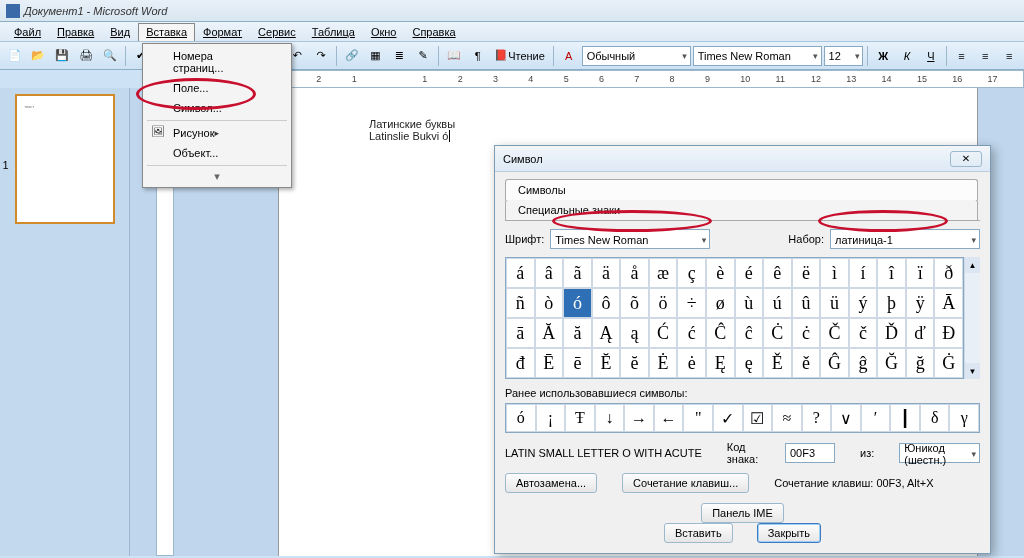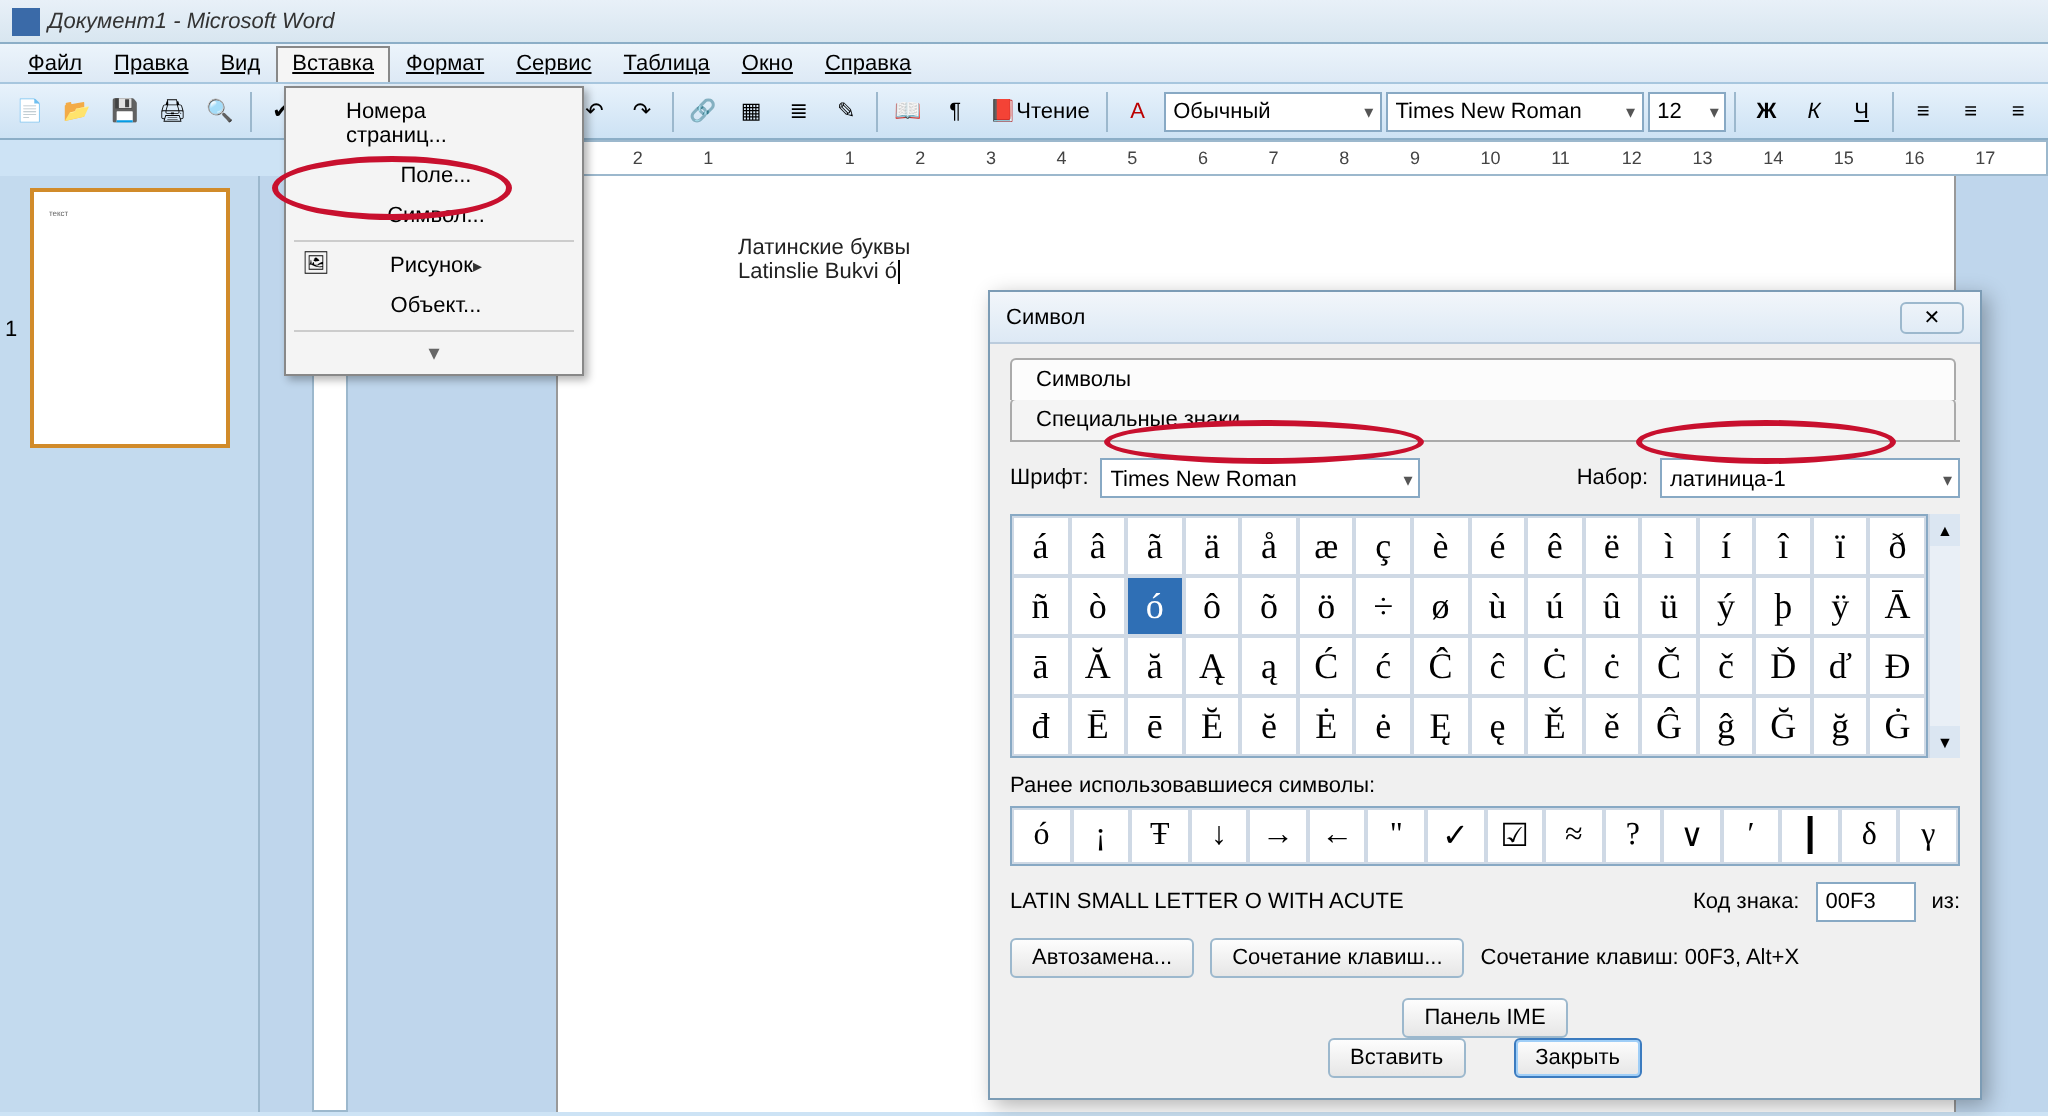--- a/index.html
+++ b/index.html
@@ -30,21 +30,21 @@
 
 .pagearea { flex: 1; background: #bfd6ec; position: relative; overflow: hidden; }
 .ruler-v { position: absolute; left: 26px; top: 0; width: 18px; height: 100%; background: #fff; border: 1px solid #9cb8cd; }
 .page { position: absolute; left: 148px; top: 0; width: 700px; height: 100%; background: #fff; border-left: 1px solid #999; border-right: 1px solid #999; }
 .page-text { position: absolute; left: 90px; top: 30px; font-family: "Times New Roman", serif; font-size: 16px; color: #222; }
 .page-text .line2 { white-space: nowrap; }
 .page-text .cursor { border-right: 1px solid #000; }
 
 
 .dropdown { position: absolute; left: 142px; top: 43px; width: 150px; background: #f4f4f4; border: 1px solid #888; box-shadow: 2px 2px 4px rgba(0,0,0,0.3); z-index: 50; padding: 2px; }
-.dd-item { padding: 4px 26px 4px 28px; display: flex; align-items: center; justify-content: center; }
+.dd-item { padding: 4px 26px 4px 28px; display: flex; align-items: center; justify-content: flex-start; }
 .dd-sep { height: 1px; background: #ccc; margin: 2px 2px; }
 .dd-expand { width: 100%; text-align: center; padding: 2px 0; color: #666; }
 .dd-arrow { font-size: 9px; color: #333; }
 .dd-icon { position: absolute; left: 6px; width: 16px; height: 16px; }
 .dd-item { position: relative; }
 
 
 .red-circle { position: absolute; border: 3px solid #c8102e; border-radius: 50%; pointer-events: none; z-index: 60; }
 .circle-symbol { width: 120px; height: 32px; left: 136px; top: 78px; }
 .circle-font { width: 160px; height: 22px; left: 552px; top: 210px; }
@@ -63,21 +63,21 @@
 .combo::after { content: "▾"; position: absolute; right: 3px; font-size: 9px; color: #555; }
 .char-grid { border: 1px solid #88a9c4; background: #fff; display: grid; grid-template-columns: repeat(16, 1fr); }
 .char-cell { border: 1px solid #cfd9e5; height: 30px; display: flex; align-items: center; justify-content: center; font-family: "Times New Roman", serif; font-size: 18px; }
 .char-cell.selected { background: #2f6fb5; color: #fff; }
 .scrollbar { width: 16px; background: #e9eff6; border-left: 1px solid #cfd9e5; display: flex; flex-direction: column; align-items: center; justify-content: space-between; }
 .scrollbar .sbtn { height: 16px; width: 100%; background: #dbe6f2; display: flex; align-items: center; justify-content: center; font-size: 8px; }
 .grid-wrap { display: flex; }
 .recent-label { margin: 8px 0 4px 0; }
 .recent-grid { display: grid; grid-template-columns: repeat(16, 1fr); border: 1px solid #88a9c4; background: #fff; }
 .recent-cell { height: 28px; border: 1px solid #cfd9e5; display: flex; align-items: center; justify-content: center; font-family: "Times New Roman", serif; font-size: 16px; }
-.info-row { display: flex; align-items: center; gap: 8px; margin: 8px 0; }
+.info-row { display: flex; align-items: center; gap: 25px; margin: 8px 0; }
 .info-row input { border: 1px solid #88a9c4; height: 20px; padding: 0 4px; }
 .btn { background: linear-gradient(#fdfdfd,#e6e6e6); border: 1px solid #9cb8cd; border-radius: 3px; padding: 3px 10px; cursor: default; }
 .dlg-footer { display: flex; align-items: center; justify-content: space-between; margin-top: 10px; flex-direction: column; }
 .dlg-footer .right { display: flex; gap: 24px; }
 .btn.primary { border: 1px solid #3b7bbf; box-shadow: 0 0 0 1px #9fcef7 inset; }
 .thumb-text { position: absolute; top: 8px; left: 8px; font-size: 4px; color: #666; }
 </style>
 </head>
 <body>
 
@@ -332,20 +332,23 @@
         <div class="recent-cell">′</div>
         <div class="recent-cell">┃</div>
         <div class="recent-cell">δ</div>
         <div class="recent-cell">γ</div>
       </div>
     <div class="info-row">
       <span style="flex-shrink:0">LATIN SMALL LETTER O WITH ACUTE</span>
       <span style="margin-left:auto">Код знака:</span>
       <input type="text" style="width: 50px;" value="00F3">
       <span>из:</span>
+      <div class="combo" style="width:115px">
+          <span>Юникод (шестн.)</span>
+        </div>
     </div>
     <div class="info-row">
       <button class="btn">Автозамена...</button>
       <button class="btn">Сочетание клавиш...</button>
       <span>Сочетание клавиш: 00F3, Alt+X</span>
     </div>
     <div class="dlg-footer">
       <button class="btn">Панель IME</button>
       <div class="right">
         <button class="btn">Вставить</button>

